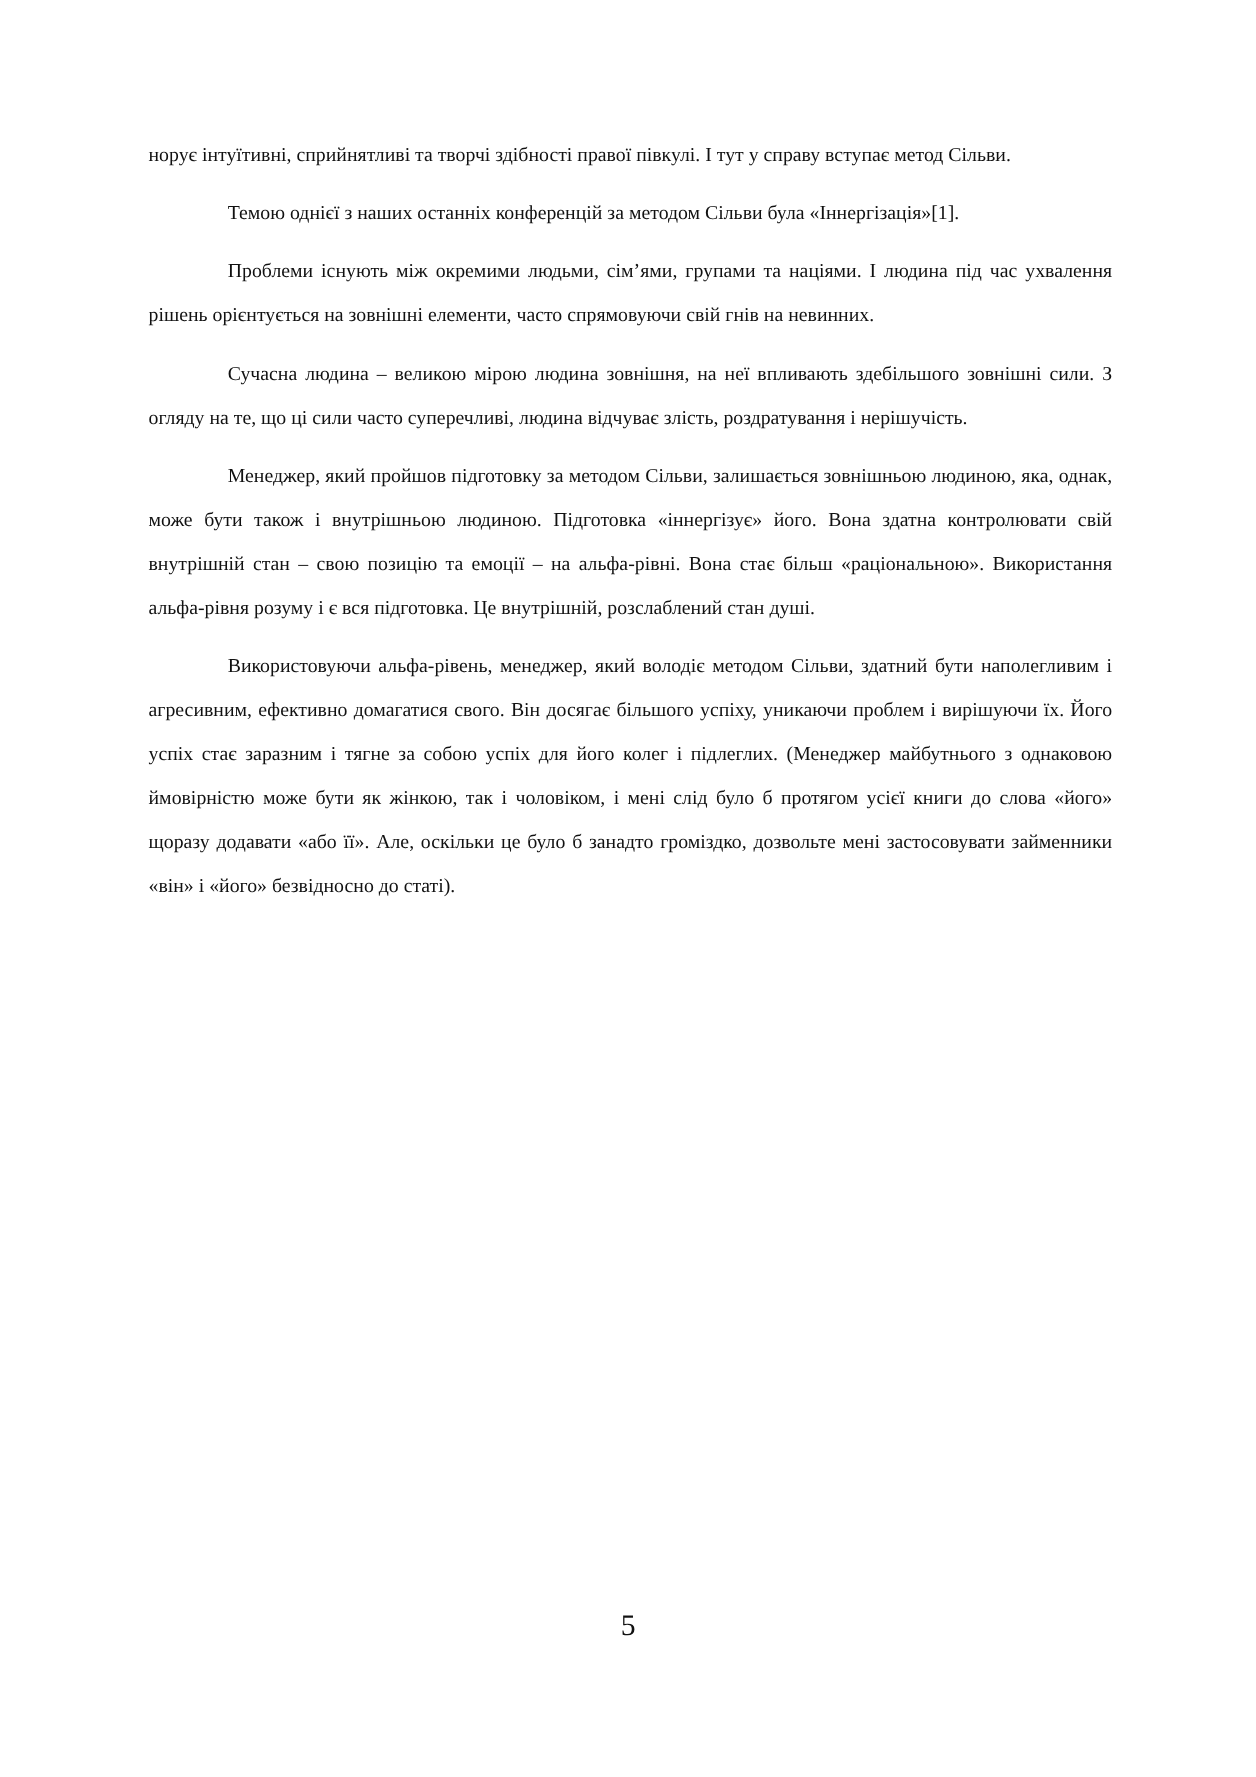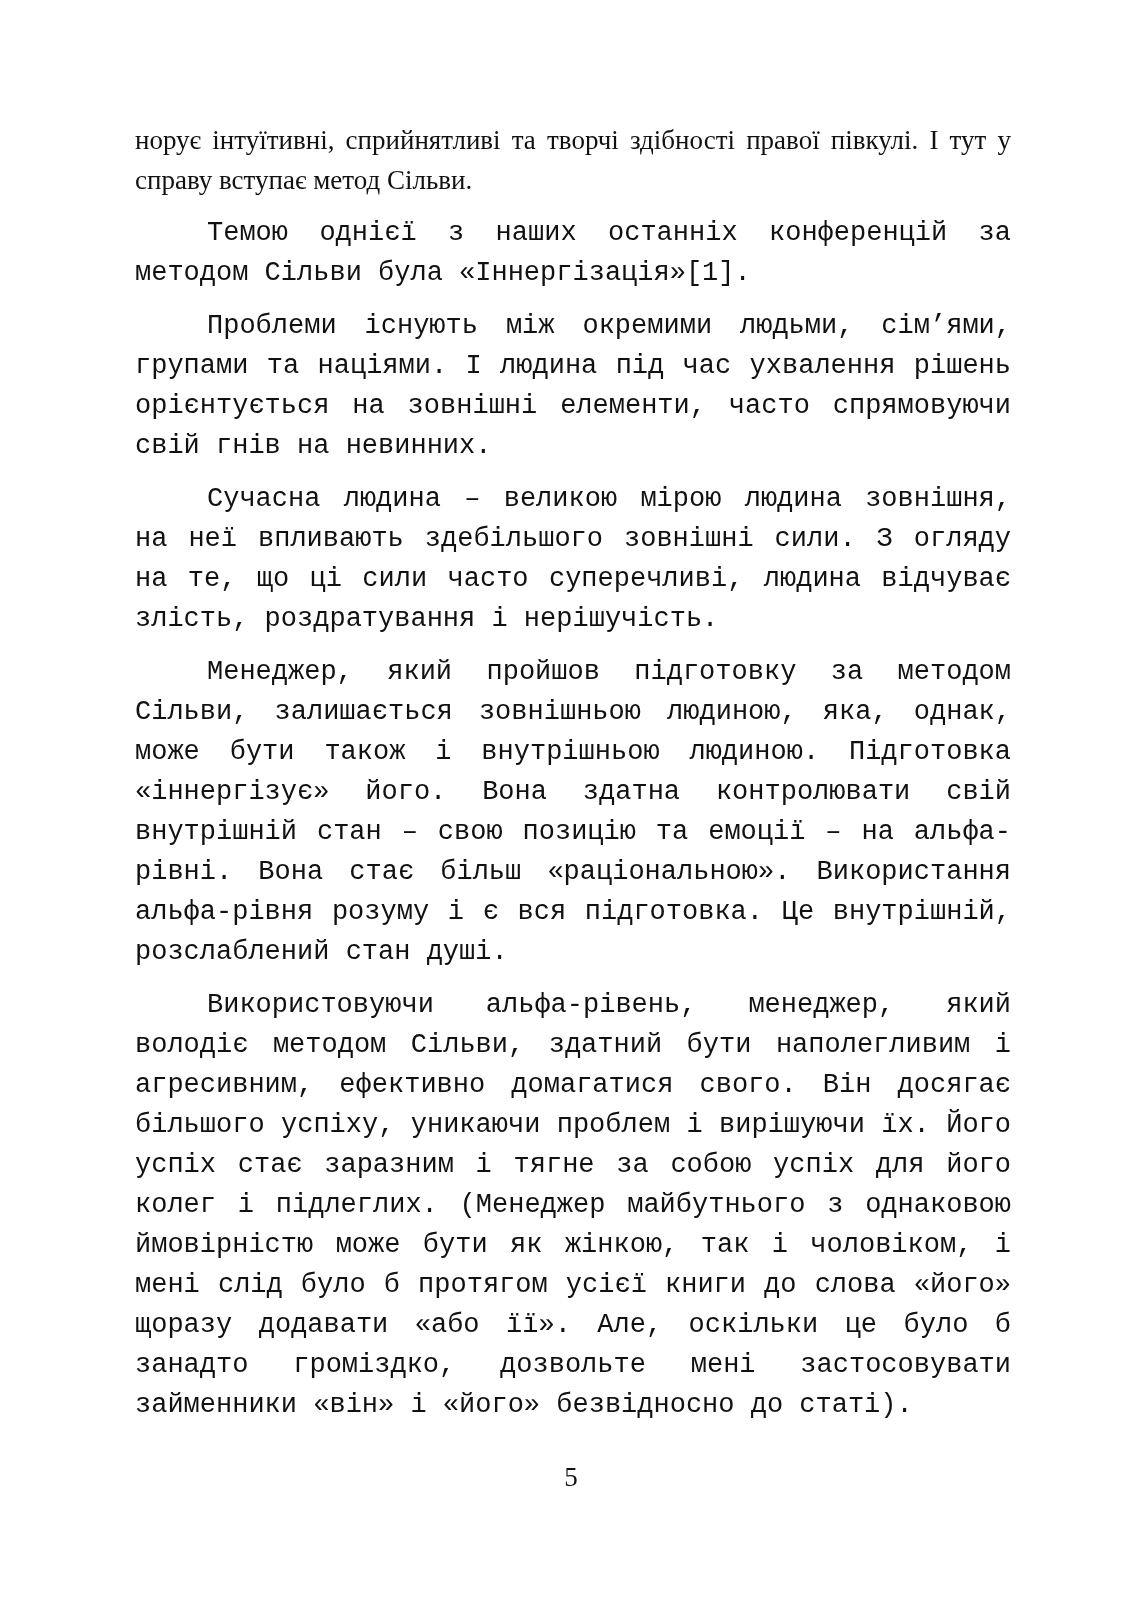--- a/index.html
+++ b/index.html
@@ -14,32 +14,31 @@
     background: #ffffff;
     color: #111111;
     font-family: "Liberation Serif", "DejaVu Serif", serif;
     overflow: hidden;
   }
   .text-block {
     position: absolute;
     left: 135px;
     top: 120px;
     width: 876px;
-    font-size: 27px;
+    font-size: 18px;
     line-height: 40px;
     text-align: justify;
     text-justify: inter-word;
   }
   .text-block p {
     margin: 0 0 13px 0;
     padding: 0;
   }
   .text-block p.indent {
     text-indent: 72px;
-    font-family: Liberation Mono, monospace;
   }
   .page-number {
     position: absolute;
     top: 1462px;
     left: 0;
     width: 100%;
     text-align: center;
     font-size: 27px;
     color: #111111;
   }

